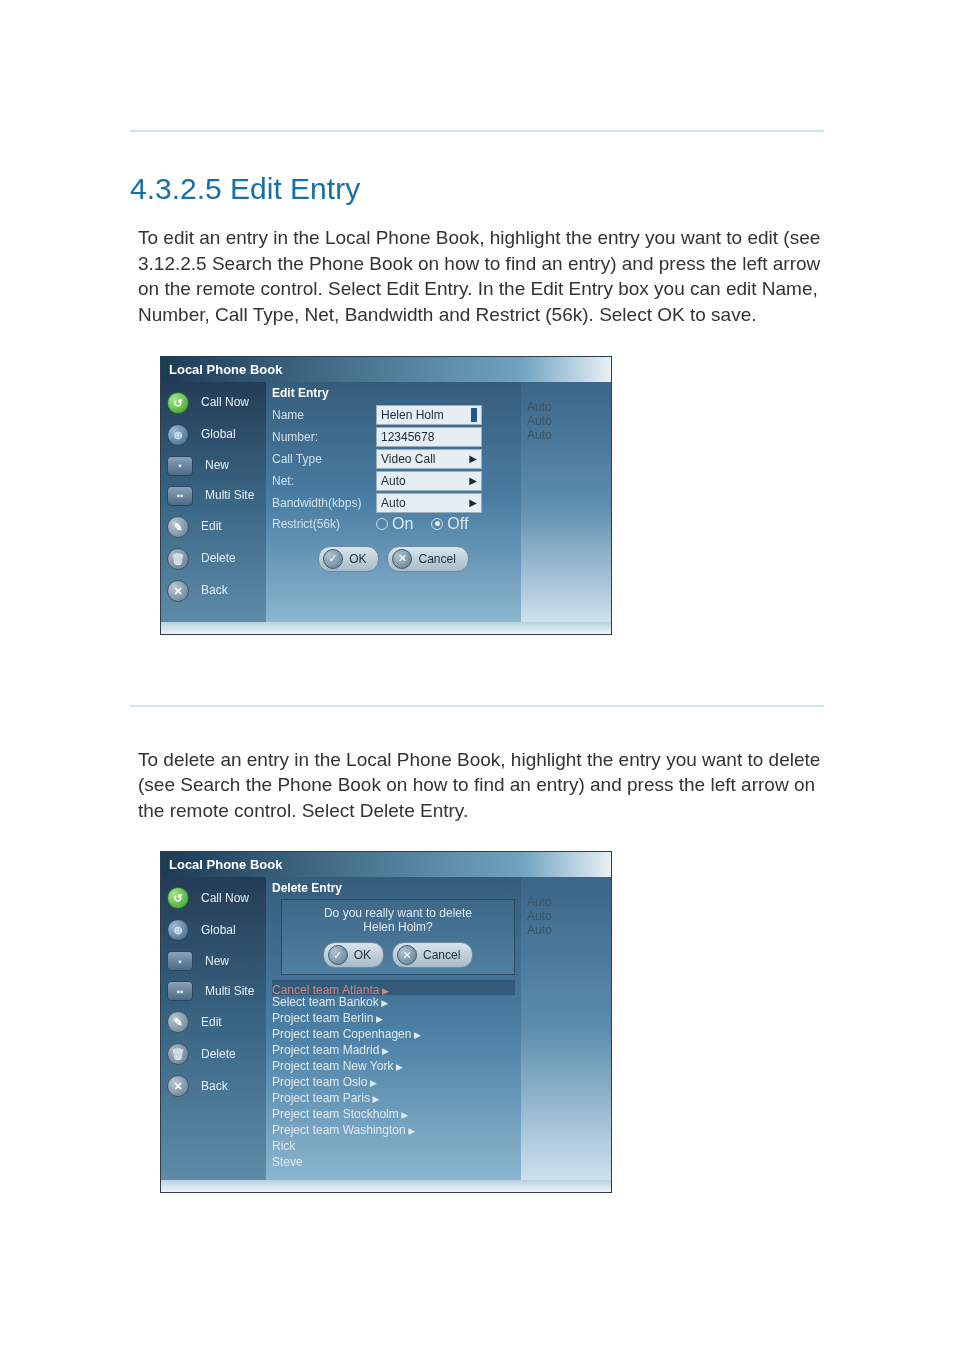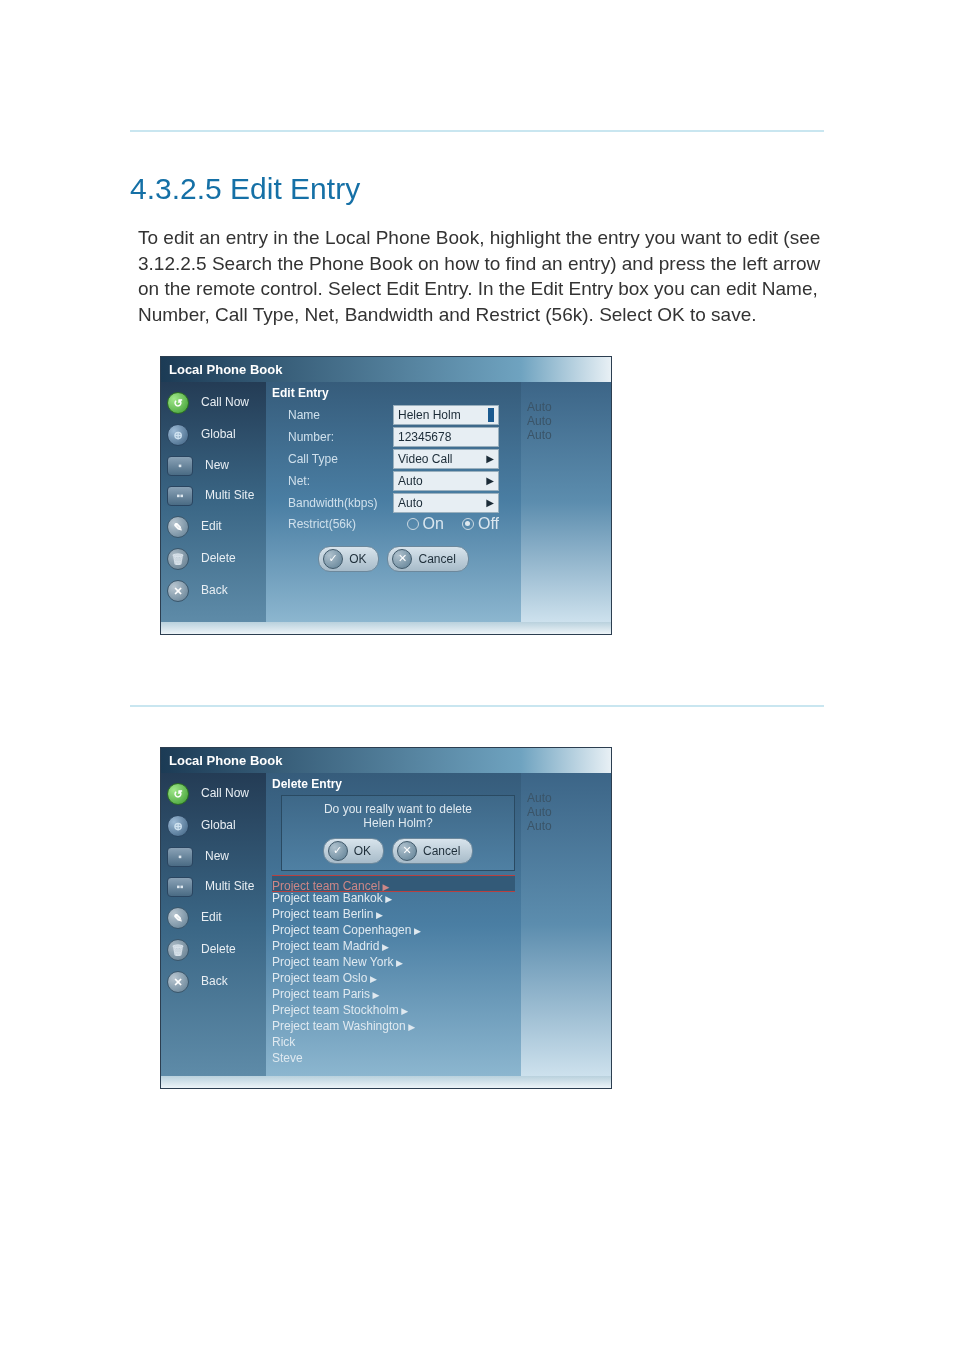--- a/index.html
+++ b/index.html
@@ -132,23 +132,22 @@
   }
   .panel-title {
     color: #fff;
     font-weight: bold;
     font-size: 12px;
     padding: 4px 6px;
   }
   .form-row {
     display: flex;
     align-items: center;
-    padding: 1px 22px;
+    padding: 1px 6px;
     gap: 4px;
-    justify-content: space-between;
   }
   .form-label {
     width: 100px;
     color: #cfe0ec;
     font-size: 12px;
   }
   .input {
     flex: 1;
     background: #e7eef3;
     border: 1px solid #9ab0be;
@@ -380,20 +379,21 @@
           <div>Auto</div>
           <div>Auto</div>
         </div>
       </div>
       <div class="bottom-bar"></div>
     </div>
   </div>
 
   <hr class="rule">
 
+  <p class="paragraph indent8">To delete an entry in the Local Phone Book, highlight the entry you want to delete (see Search the Phone Book on how to find an entry) and press the left arrow on the remote control. Select Delete Entry.</p>
 
   <div class="screenshot-wrap">
     <div class="screenshot">
       <div class="ss-title">Local Phone Book</div>
       <div class="ss-body">
         <div class="sidebar">
           <div class="side-item">
             <span class="icon icon-green">↺</span>
             <span class="txt">Call Now</span>
           </div>
@@ -435,22 +435,22 @@
                 <span class="bicon">✓</span>
                 <span>OK</span>
               </div>
               <div class="btn">
                 <span class="bicon">✕</span>
                 <span>Cancel</span>
               </div>
             </div>
           </div>
           <div class="list">
-            <div class="list-entry cut chev">Project team Cancel</div>
-            <div class="list-entry chev">Project team Bankok</div>
+            <div class="list-entry cut chev">Cancel team Atlanta</div>
+            <div class="list-entry chev">Select team Bankok</div>
             <div class="list-entry chev">Project team Berlin</div>
             <div class="list-entry chev">Project team Copenhagen</div>
             <div class="list-entry chev">Project team Madrid</div>
             <div class="list-entry chev">Project team New York</div>
             <div class="list-entry chev">Project team Oslo</div>
             <div class="list-entry chev">Project team Paris</div>
             <div class="list-entry chev">Preject team Stockholm</div>
             <div class="list-entry chev">Preject team Washington</div>
             <div class="list-entry">Rick</div>
             <div class="list-entry">Steve</div>

